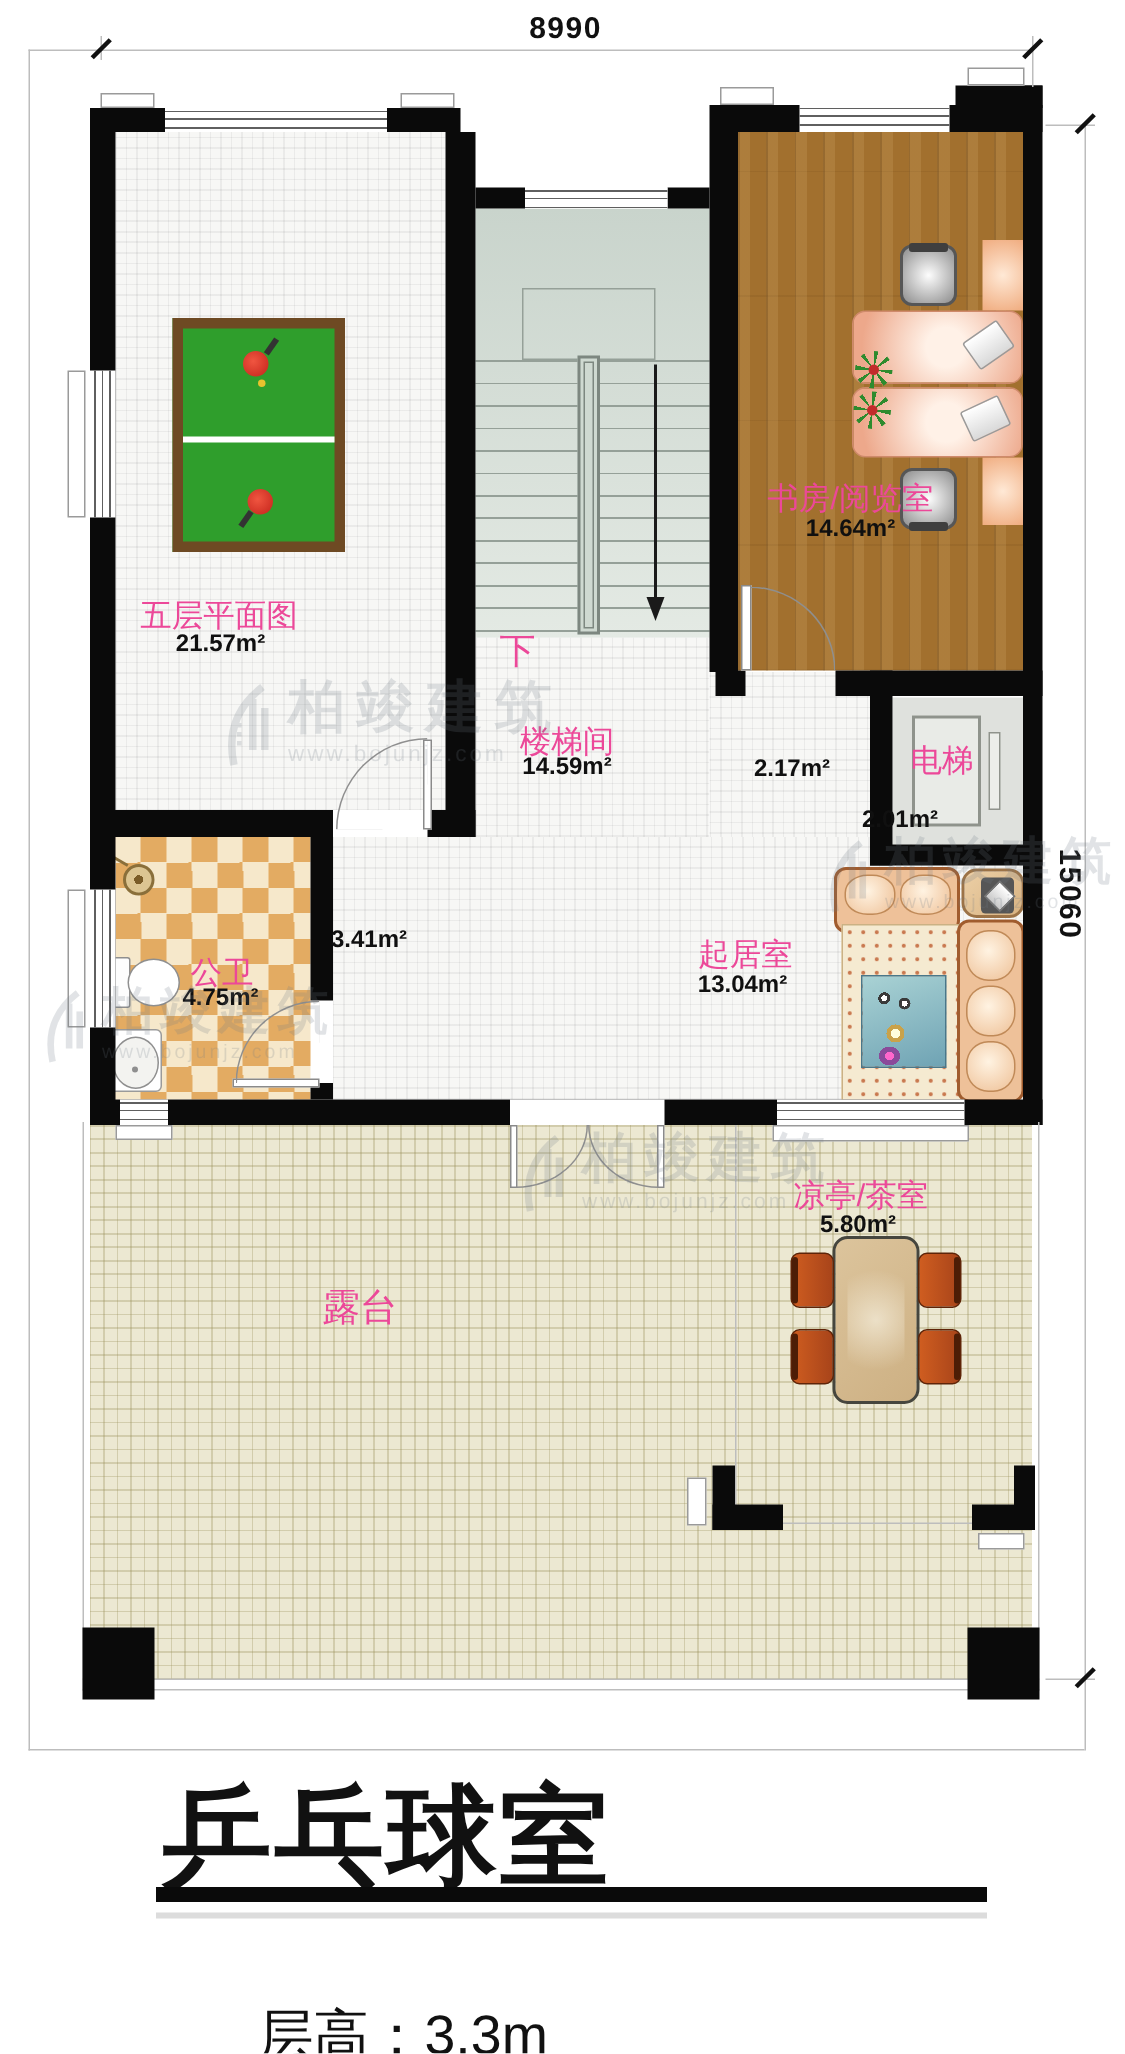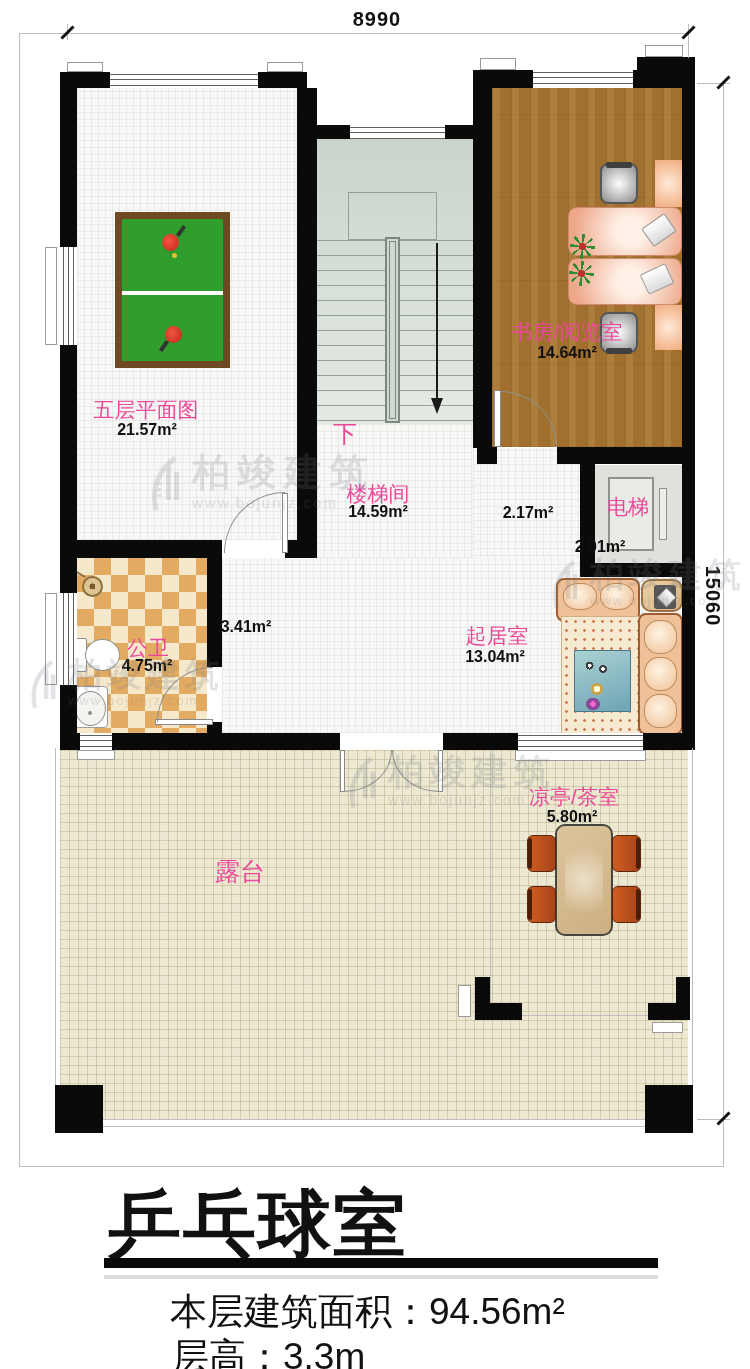--- a/index.html
+++ b/index.html
@@ -331,16 +331,15 @@
     </svg>
     <div>
       <div class="wm-brand" style="font-size:36px;letter-spacing:6px;">柏竣建筑</div>
       <div class="wm-url" style="font-size:14px;">www.bojunjz.com</div>
     </div>
   </div>
 
   <div class="tb-title" style="left:108px;top:1176px;">乒乓球室</div>
   <div class="tb-line" style="left:104px;top:1258px;width:554px;height:10px;"></div>
   <div class="tb-line" style="left:104px;top:1275px;width:554px;height:4px;background:#dcdcdc;"></div>
-  <div class="tb-sub" style="left:170px;top:1287px;">本层建筑面积：94.56m²</div>
   <div class="tb-sub" style="left:172px;top:1332px;">层高：3.3m</div>
 
 </div>
 
 </body></html>

